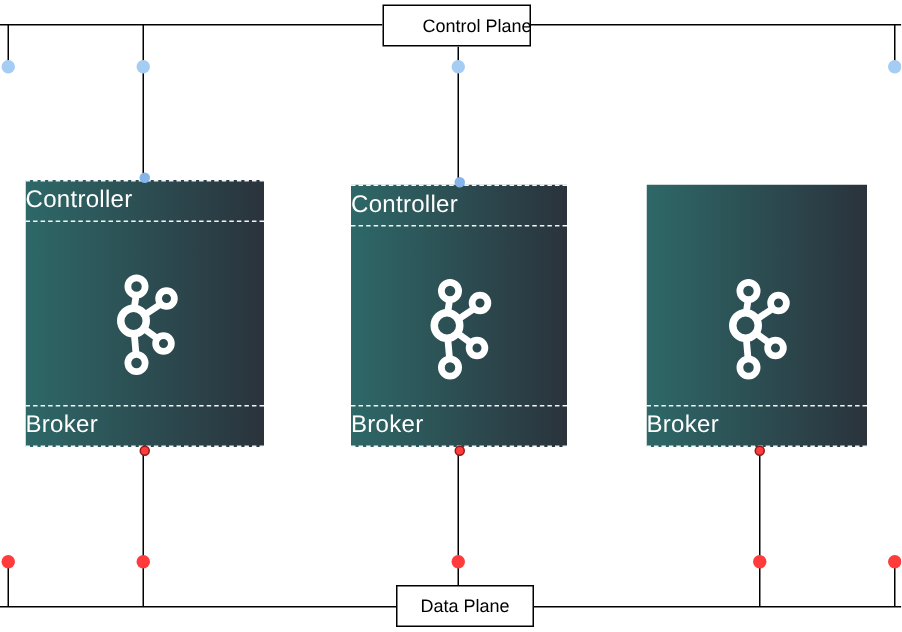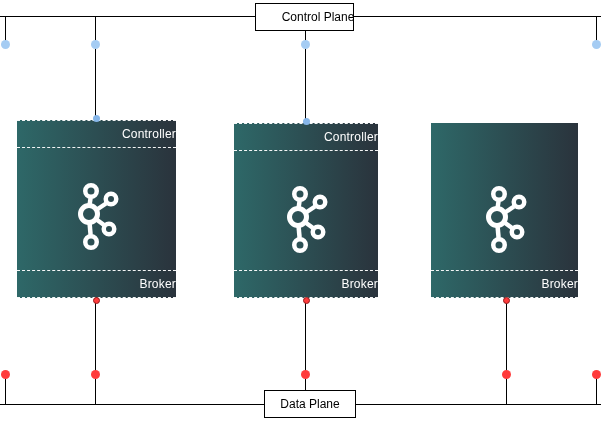--- a/index.html
+++ b/index.html
@@ -20,22 +20,22 @@
   }
   .node{
     position:absolute;box-sizing:border-box;border:2px solid #ffffff;
     background:linear-gradient(90deg,#2E6868 0%,#2A333C 100%);
     display:flex;flex-direction:column;
   }
   .band{
     height:28px;box-sizing:border-box;flex:0 0 auto;
     border-top:1px dashed rgba(255,255,255,.95);
     border-bottom:1px dashed rgba(255,255,255,.95);
-    display:flex;align-items:center;justify-content:flex-end;
-    color:#ffffff;font-size:12px;letter-spacing:.2px;
+    display:flex;align-items:center;justify-content:flex-start;
+    color:#ffffff;font-size:16px;letter-spacing:.2px;
   }
   .spacer{flex:1 1 auto;}
   .kafka{position:absolute;left:50%;top:58px;transform:translateX(-50%);}
 </style>
 </head>
 <body>
 
 <div id="canvas">
 
   <div class="line" style="left:0;top:16;left:0px;top:16px;width:255px;height:1px;"></div>

